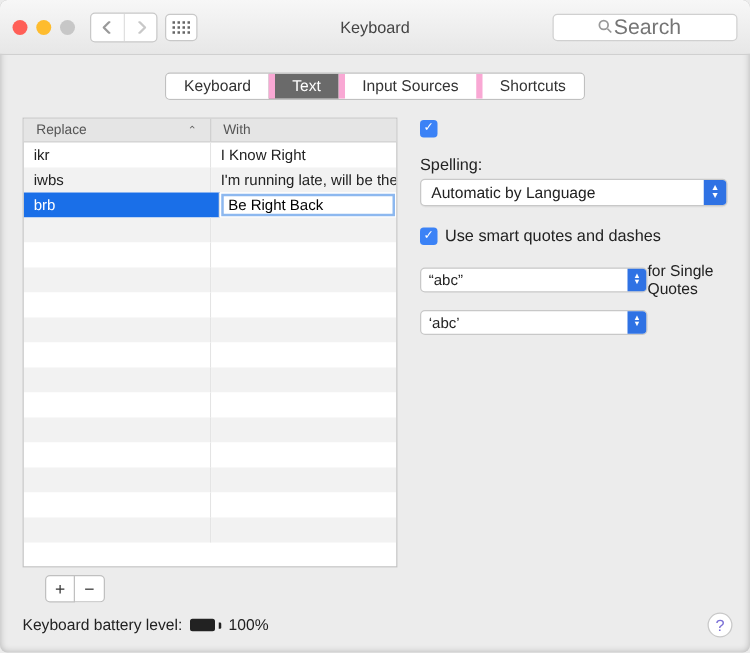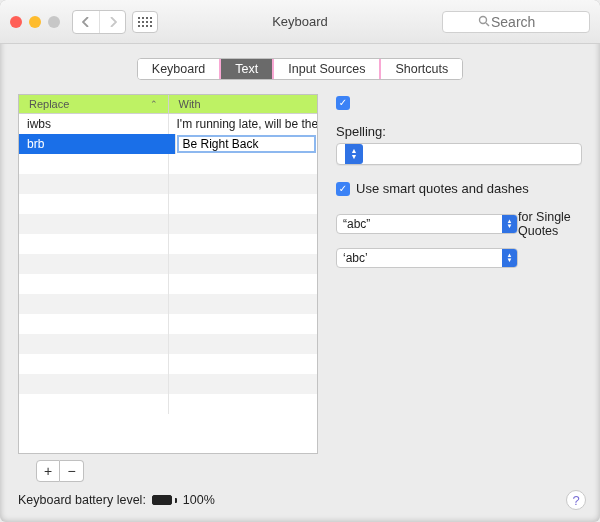--- a/index.html
+++ b/index.html
@@ -9,30 +9,30 @@
   .tl { width: 12px; height: 12px; border-radius: 50%; }
   .tl.red { background:#ff5f57; } .tl.yellow{ background:#febc2e; } .tl.green{ background:#c7c7c7; }
   .navbtns { display:flex; border:1px solid #c8c8c8; border-radius:4px; overflow:hidden; background:#fff;}
   .navbtn { width:26px; height:22px; display:flex; align-items:center; justify-content:center; color:#888;}
   .navbtn + .navbtn { border-left:1px solid #e0e0e0;}
   .gridbtn { width:26px; height:22px; margin-left:6px; border:1px solid #c8c8c8; border-radius:4px; background:#fff; display:flex; align-items:center; justify-content:center;}
   .dots { display:grid; grid-template-columns:repeat(4,2px); grid-template-rows:repeat(3,2px); gap:2px;}
   .dots span{ background:#666; width:2px; height:2px;}
   .win-title { position:absolute; left:0; right:0; text-align:center; font-size:13px; color:#444; pointer-events:none;}
   .searchwrap { margin-left:auto; position:relative;}
-  .search { width:148px; height:22px; border:1px solid #d0d0d0; border-radius:4px; background:#fff; padding-left:48px; font-size:14px; color:#15803d;}
+  .search { width:148px; height:22px; border:1px solid #d0d0d0; border-radius:4px; background:#fff; padding-left:48px; font-size:17px; color:#15803d;}
   .searchicon{ position:absolute; left:36px; top:4px; color:#999; font-size:12px;}
   .tabsbar { display:flex; justify-content:center; margin-top:14px;}
   .seg { display:flex; border:1px solid #c0c0c0; border-radius:4px; overflow:hidden; background:#fff; height:22px;}
   .seg button{ border:none; background:#fff; padding:0 14px; font-size:12.5px; color:#333; cursor:pointer;}
-  .seg button + button{ border-left:2px solid #f9a8d4;text-align:center;}
+  .seg button + button{ border-left:5px solid #f9a8d4;text-align:center;}
   .seg button.active{ background:#6a6a6a; color:#fff;}
   .content { display:flex; padding:14px 18px 0 18px; gap:18px;}
   .tablebox { border:1px solid #c2c2c2; background:#fff; width:300px; height:360px; display:flex; flex-direction:column;}
-  .thead { display:flex; border-bottom:1px solid #d0d0d0; background:#bef264;}
+  .thead { display:flex; border-bottom:1px solid #d0d0d0; background:#e5e5e5;}
   .th { flex:1; padding:3px 10px; font-size:11px; color:#555; display:flex; align-items:center; position:relative;}
   .th:first-child{ border-right:1px solid #d0d0d0;}
   .sortind{ margin-left:auto; font-size:9px; color:#666;}
   .tbody { flex:1; overflow:hidden;}
   .trow { display:flex; height:20px; align-items:stretch;}
   .trow:nth-child(even) .tc:first-child{ background:#f2f2f2;}
   .trow:nth-child(odd) .tc:first-child{ background:#fff;}
   .trow:nth-child(even) .tc:last-child{ background:#f2f2f2;}
   .trow:nth-child(odd) .tc:last-child{ background:#fff;}
   .tc { flex:1; padding:2px 8px; font-size:12px; white-space:nowrap; overflow:hidden; text-overflow:ellipsis; display:flex; align-items:center;}
@@ -126,20 +126,24 @@
         <div class="th">
           <span>Replace</span>
           <span class="sortind">⌃</span>
         </div>
         <div class="th">
           <span>With</span>
         </div>
       </div>
       <div class="tbody">
         <div class="trow">
+          <div class="tc">ikr</div>
+          <div class="tc">I Know Right</div>
+        </div>
+        <div class="trow">
           <div class="tc">iwbs</div>
           <div class="tc">I'm running late, will be the...</div>
         </div>
         <div class="trow sel">
           <div class="tc">brb</div>
           <div class="tc" style="padding:1px;">
             <input class="cell-edit" value="Be Right Back" style="">
           </div>
         </div>
         <div class="trow">
@@ -206,20 +210,21 @@
         </div>
     </div>
   </div>
 
   <div class="rightcol">
     <div class="chkrow">
       <div class="chk">✓</div>
     </div>
     <div class="fieldlabel">Spelling:</div>
     <div class="macselect">
+      <span>Automatic by Language</span>
       <span class="arrows">
           <span>▲</span>
           <span>▼</span>
         </span>
     </div>
     <div class="chkrow">
       <div class="chk">✓</div>
       <span class="label">Use smart quotes and dashes</span>
     </div>
     <div class="quotegrid">

